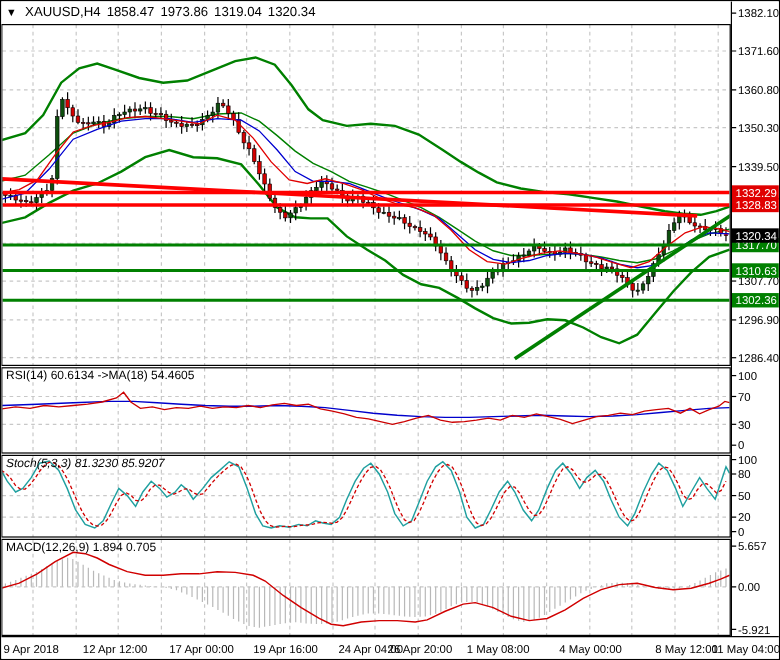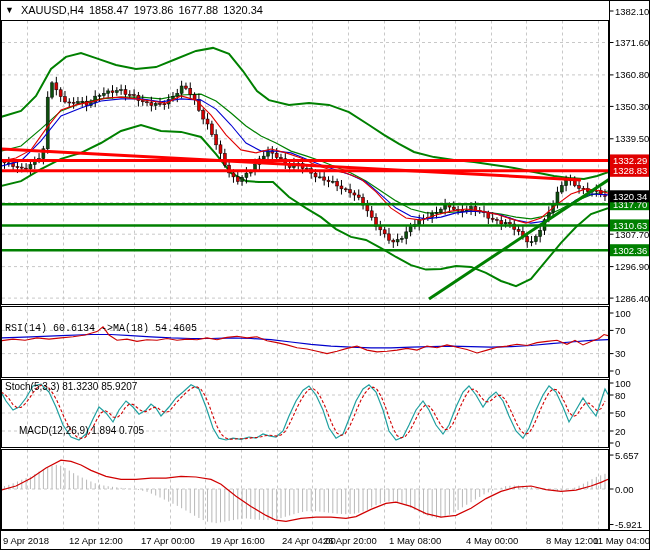--- a/index.html
+++ b/index.html
@@ -3,23 +3,23 @@
 <meta charset="utf-8">
 <style>
   html,body{margin:0;padding:0;background:#fff;}
   #app{position:relative;width:650px;height:550px;background:#fff;overflow:hidden;
        font-family:"Liberation Sans",sans-serif;border:1px solid #000;box-sizing:border-box;}
   #chart-svg{position:absolute;left:0;top:0;}
   .overlay{position:absolute;color:#000;white-space:nowrap;}
   #title-bar{left:4px;top:3px;font-size:11px;display:flex;gap:5px;align-items:center;}
   #title-bar .tri{font-size:9px;margin-right:2px;}
   .panel-label{font-size:10px;left:4px;}
-  #rsi-label{top:322px;font-family:Liberation Mono, monospace;}
-  #stoch-label{top:380px;}
-  #macd-label{top:424px;margin-left:14px;}
+  #rsi-label{top:307px;}
+  #stoch-label{top:380px;font-style:italic;}
+  #macd-label{top:450px;}
 </style>
 </head>
 <body>
 
 <div id="app">
   <svg id="chart-svg" width="650" height="550">
       <defs>
         <clipPath id="cm">
           <rect x="1" y="20" width="606" height="283"></rect>
         </clipPath>
@@ -709,20 +709,20 @@
         <text x="545" y="543" text-anchor="start" font-size="9.5" fill="#000" font-family="&quot;Liberation Sans&quot;,sans-serif">8 May 12:00</text>
         <text x="649" y="543" text-anchor="end" font-size="9.5" fill="#000" font-family="&quot;Liberation Sans&quot;,sans-serif">11 May 04:00</text>
       </g>
     </svg>
 
   <div class="overlay" id="title-bar">
     <span class="tri">▼</span>
     <span>XAUUSD,H4</span>
     <span>1858.47</span>
     <span>1973.86</span>
-    <span>1677.88</span>
+    <span>1319.04</span>
     <span>1320.34</span>
   </div>
 
   <div class="overlay panel-label" id="rsi-label">RSI(14) 60.6134  -&gt;MA(18) 54.4605</div>
   <div class="overlay panel-label" id="stoch-label">Stoch(5,3,3) 81.3230 85.9207</div>
   <div class="overlay panel-label" id="macd-label">MACD(12,26,9) 1.894 0.705</div>
 </div>
 
 </body></html>

